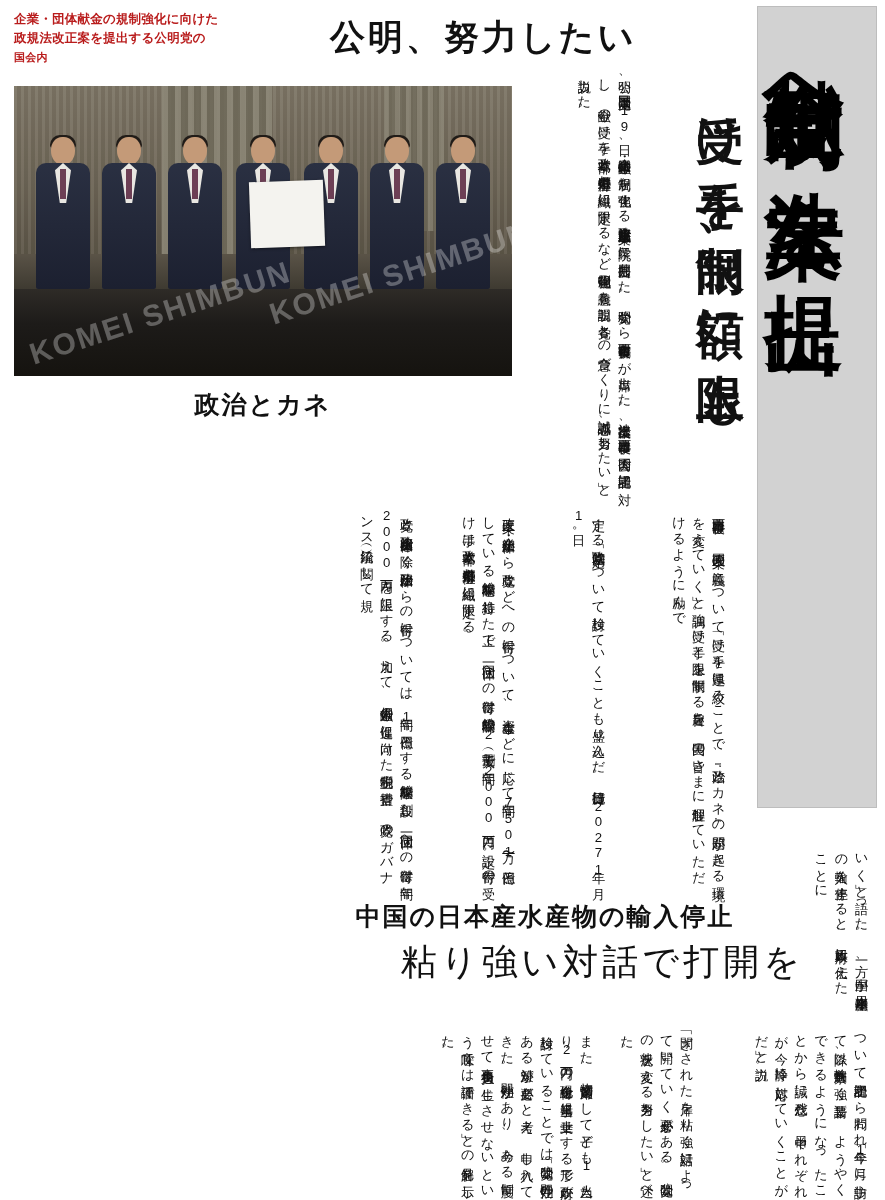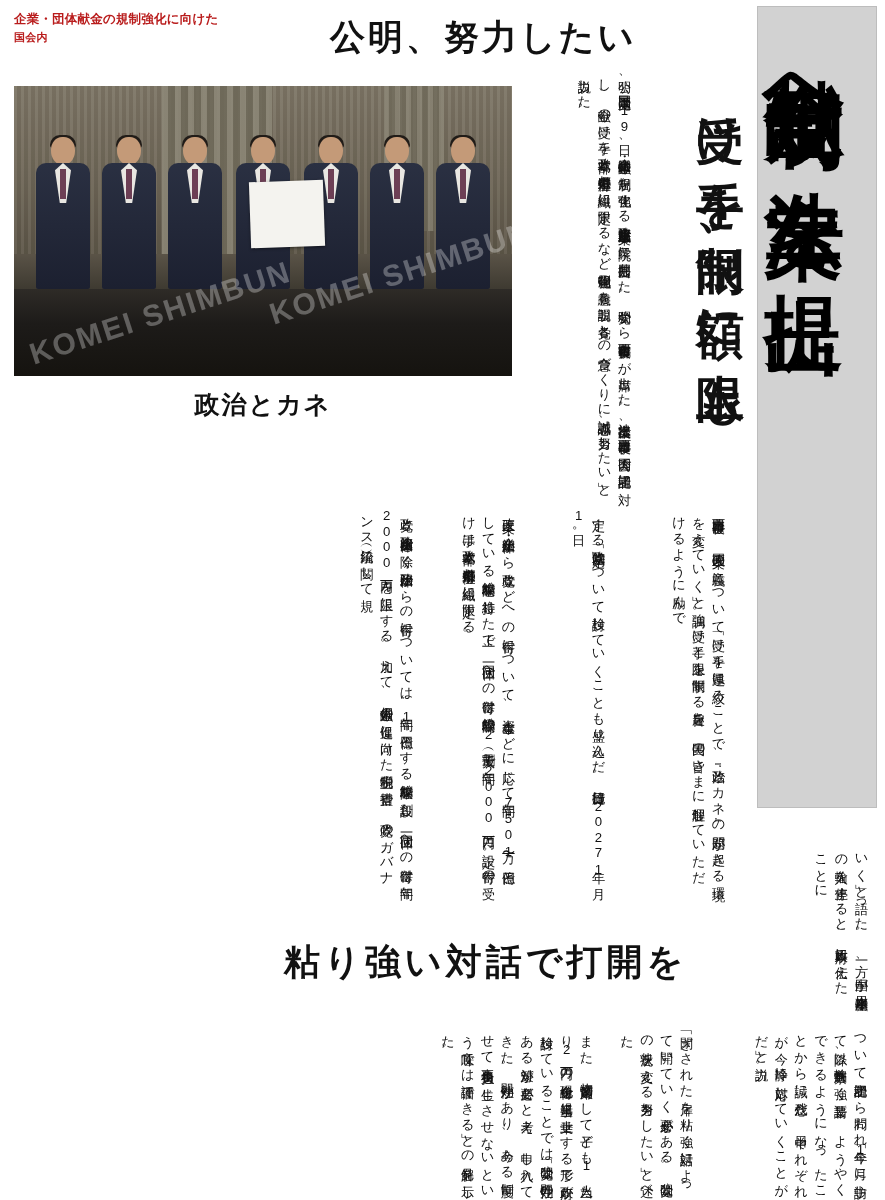--- a/index.html
+++ b/index.html
@@ -262,36 +262,37 @@
     left: 320px;
     top: 900px;
     width: 450px;
     text-align: center;
     font-size: 25px;
     font-weight: bold;
     letter-spacing: 2px;
   }
   .story2-head {
     position: absolute;
-    left: 284px;
+    left: 304px;
     top: 938px;
     width: 500px;
-    text-align: left;
+    text-align: right;
     font-size: 36px;
-    font-weight: bold;
+    font-weight: normal;
     letter-spacing: 4px;
   }
 </style>
 </head>
 <body>
 
 <div class="page">
 
   <div class="caption">
     <div>企業・団体献金の規制強化に向けた</div>
+    <div>政規法改正案を提出する公明党の</div>
     <div class="small">国会内</div>
   </div>
 
   <div class="photo">
     <div class="wallpaper"></div>
     <div class="curtain"></div>
     <div class="curtain2"></div>
     <div class="floor"></div>
     <div class="table"></div>
 
@@ -364,19 +365,20 @@
   <div class="lead-cols">公明、国民民主両党は19日、企業・団体献金の規制を強化する政治資金規正法改正案を衆院に共同提出した。公明党から西田実仁幹事長らが出席した。法案提出後、西田幹事長は国会内で記者団に対し、献金の受け手を政党本部と都道府県単位の組織に限定するなど規制強化の意義を説明し「各党との合意づくりに誠心誠意、努力したい」と力説した。</div>
 
   <div class="vcol" style="left:418px; top:508px; width:100px; height:370px;">改正案は企業・団体から政党などへの寄付について、資本金などに応じて年間750万〜1億円としている総枠制限を維持した上で、同一団体への寄付は総枠制限の2割（最大で年間2000万円）に設定。寄付の受け手は政党本部と都道府県単位の組織に限定する。</div>
   <div class="vcol" style="left:268px; top:508px; width:148px; height:370px;">政党と政治資金団体を除く政治団体からの寄付については、年間1億円とする総枠制限を創設し、同一団体への寄付は年間2000万円を上限にする。加えて、個人献金の促進に向けた税制上の措置や、政党のガバナンス（統治）に関して規</div>
   <div class="vcol" style="left:520px; top:508px; width:88px; height:370px;">定する「政党法」制定について検討していくことも盛り込んだ。施行日は2027年1月1日。</div>
   <div class="vcol" style="left:610px; top:508px; width:118px; height:370px;">西田幹事長は、同改正案の意義について「受け手を県連に絞ることで、『政治とカネ』の問題が起きる環境を変えていく」と強調。「受け手と上限を制限する趣旨を、国民の皆さまに理解していただけるように励んで</div>
 
   <div class="tail-col">いく」と語った。
 一方、中国が日本産水産物の輸入を停止すると、日本政府に伝えたことに</div>
 
+  <div class="story2-kicker">中国の日本産水産物の輸入停止</div>
   <div class="story2-head">粘り強い対話で打開を</div>
 
   <div class="vcol" style="left:700px; top:1026px; width:170px; height:166px;">ついて記者団から問われ「今年1月に訪中して以降、輸入解禁を強く要請し、ようやく輸出できるようになったことから誠に残念だ。日中それぞれが今、冷静に対応していくことが大事だ」と力説。</div>
   <div class="vcol" style="left:600px; top:1026px; width:96px; height:166px;">「閉ざされた扉を粘り強く対話によって開いていく必要がある。公明党は今の状況を変える努力をしたい」と述べた。</div>
   <div class="vcol" style="left:400px; top:1026px; width:196px; height:166px;">また、物価高対策として子ども1人当たり2万円の現金給付を児童手当に上乗せする形で政府が検討していることでは「公明党は即効性のある対策が必要だと考え、申し入れてきた。即効性があり、今ある制度に乗せて事務負担を生じさせないという意味では評価できる」との見解を示した。</div>
 
 </div>
 
 </body></html>

